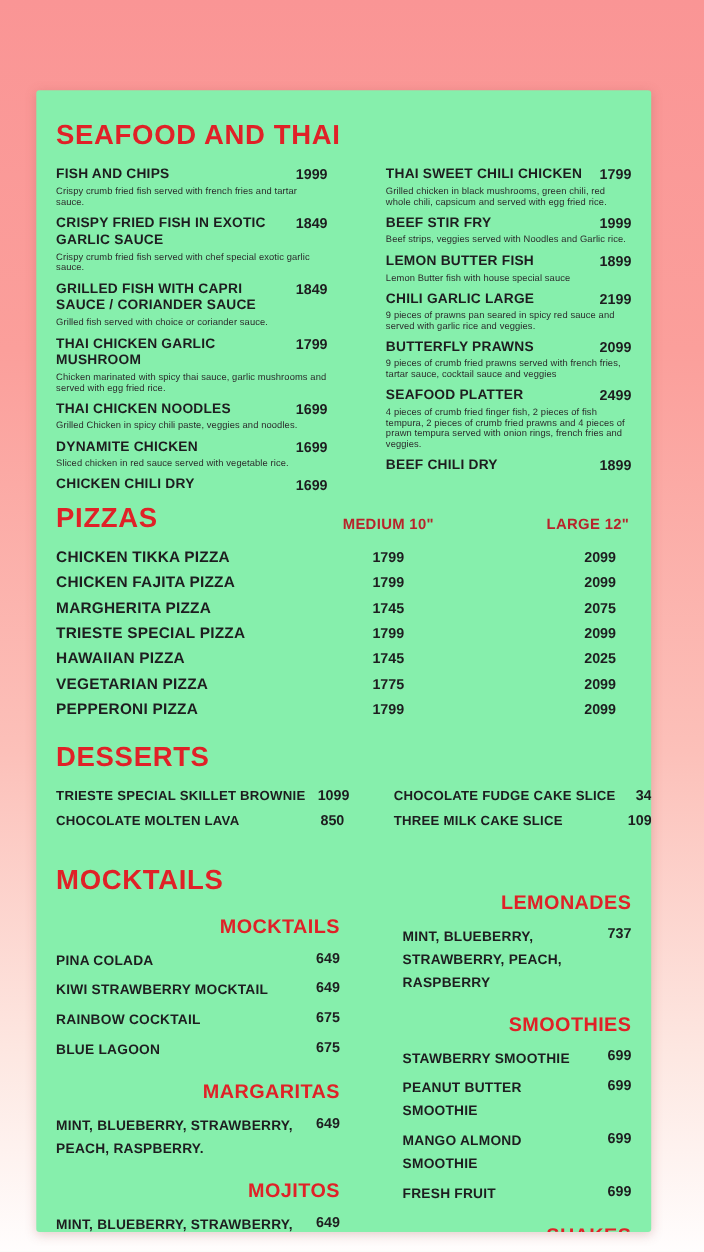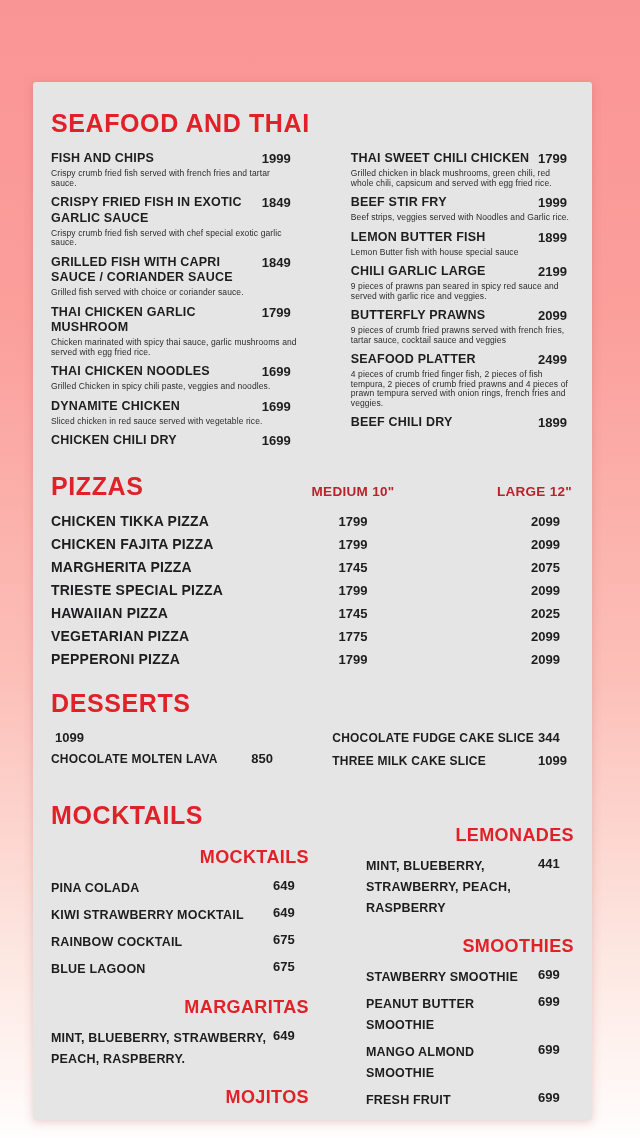--- a/index.html
+++ b/index.html
@@ -5,39 +5,39 @@
   * { margin:0; padding:0; box-sizing:border-box; }
   html,body { width:640px; height:1138px; }
   body {
     font-family:"Liberation Sans", sans-serif;
     background:linear-gradient(180deg,#fa9595 0%, #fb9f9b 28%, #fcc0b9 60%, #fde7e1 84%, #fffdfd 100%);
     position:relative; overflow:hidden;
     --red:#e02127; --red2:#b8232b; --ink:#1d1d1f;
   }
   .card {
     position:absolute; left:33px; top:82px; width:559px; height:1038px;
-    background:#e5e5e5; border-radius:3px;
+    background:#86efac; border-radius:3px;
     box-shadow:0 2px 10px rgba(160,70,70,.25);
     padding:26px 18px 0 18px; overflow:hidden;
   }
   .title { color:var(--red); font-size:25px; font-weight:800; letter-spacing:.6px; line-height:30px; }
   .sub   { color:var(--red); font-size:18px; font-weight:800; letter-spacing:.4px; line-height:22px; }
   .twocol { display:flex;gap:29px; }
   
   .item { margin-bottom:7px; }
   .line { display:flex; align-items:flex-start; }
   .name { flex:1; font-size:12.5px; font-weight:700; color:var(--ink); line-height:15.5px; letter-spacing:.2px; }
-  .price { min-width:36px; margin-left:4px; text-align:left; font-size:13px; font-weight:700; color:var(--ink); white-space:nowrap; }
+  .price { min-width:36px; margin-left:4px; text-align:right; font-size:13px; font-weight:700; color:var(--ink); white-space:nowrap; }
   .desc { font-size:8.5px; line-height:9.5px; color:#2b2b2b; margin-top:2.5px; letter-spacing:.1px; }
   
   .seafood-cols { margin-top:13px; }
   .seafood-cols .colL { width:262px; margin-right:24px; }
   .seafood-cols .colR { width:237px; }
   
-  .sec-pizzas { margin-top:15px; }
+  .sec-pizzas { }
   .prow { display:grid; grid-template-columns:222px 160px 1fr; align-items:center; margin-bottom:6px; }
   .phead { align-items:end; margin-bottom:12px; }
   .ph { font-size:13.5px; font-weight:800; color:var(--red2); letter-spacing:.3px; padding-bottom:2px; }
   .pm { text-align:center; }
   .pl { text-align:right; }
   .plh { padding-right:2px; }
   .pname { font-size:14px; font-weight:700; color:var(--ink); letter-spacing:.2px; line-height:17px; }
   .pprice { font-size:13px; font-weight:700; color:var(--ink); }
   .prow .pl { padding-right:14px; }
   .prow.phead .pl { padding-right:2px; }
@@ -214,20 +214,21 @@
         </div>
       </div>
   </section>
 
   <section class="sec-desserts">
     <h1 class="title">DESSERTS</h1>
     <div class="twocol desserts-cols">
       <div class="colL" id="desserts-left">
           <div class="item">
             <div class="line">
+              <div class="name">TRIESTE SPECIAL SKILLET BROWNIE</div>
               <div class="price">1099</div>
             </div>
           </div>
           <div class="item">
             <div class="line">
               <div class="name">CHOCOLATE MOLTEN LAVA</div>
               <div class="price">850</div>
             </div>
           </div>
         </div>
@@ -286,21 +287,21 @@
                 <div class="price">649</div>
               </div>
             </div>
           </div>
       </div>
       <div class="colR" id="bev-right">
           <div class="bgroup">
             <h2 class="sub">LEMONADES</h2>
             <div class="line bline">
               <div class="name">MINT, BLUEBERRY, STRAWBERRY, PEACH, RASPBERRY</div>
-              <div class="price">441</div>
+              <div class="price">737</div>
             </div>
           </div>
           <div class="bgroup">
             <h2 class="sub">SMOOTHIES</h2>
             <div class="line bline">
               <div class="name">STAWBERRY SMOOTHIE</div>
               <div class="price">699</div>
             </div>
             <div class="line bline">
               <div class="name">PEANUT BUTTER SMOOTHIE</div>

